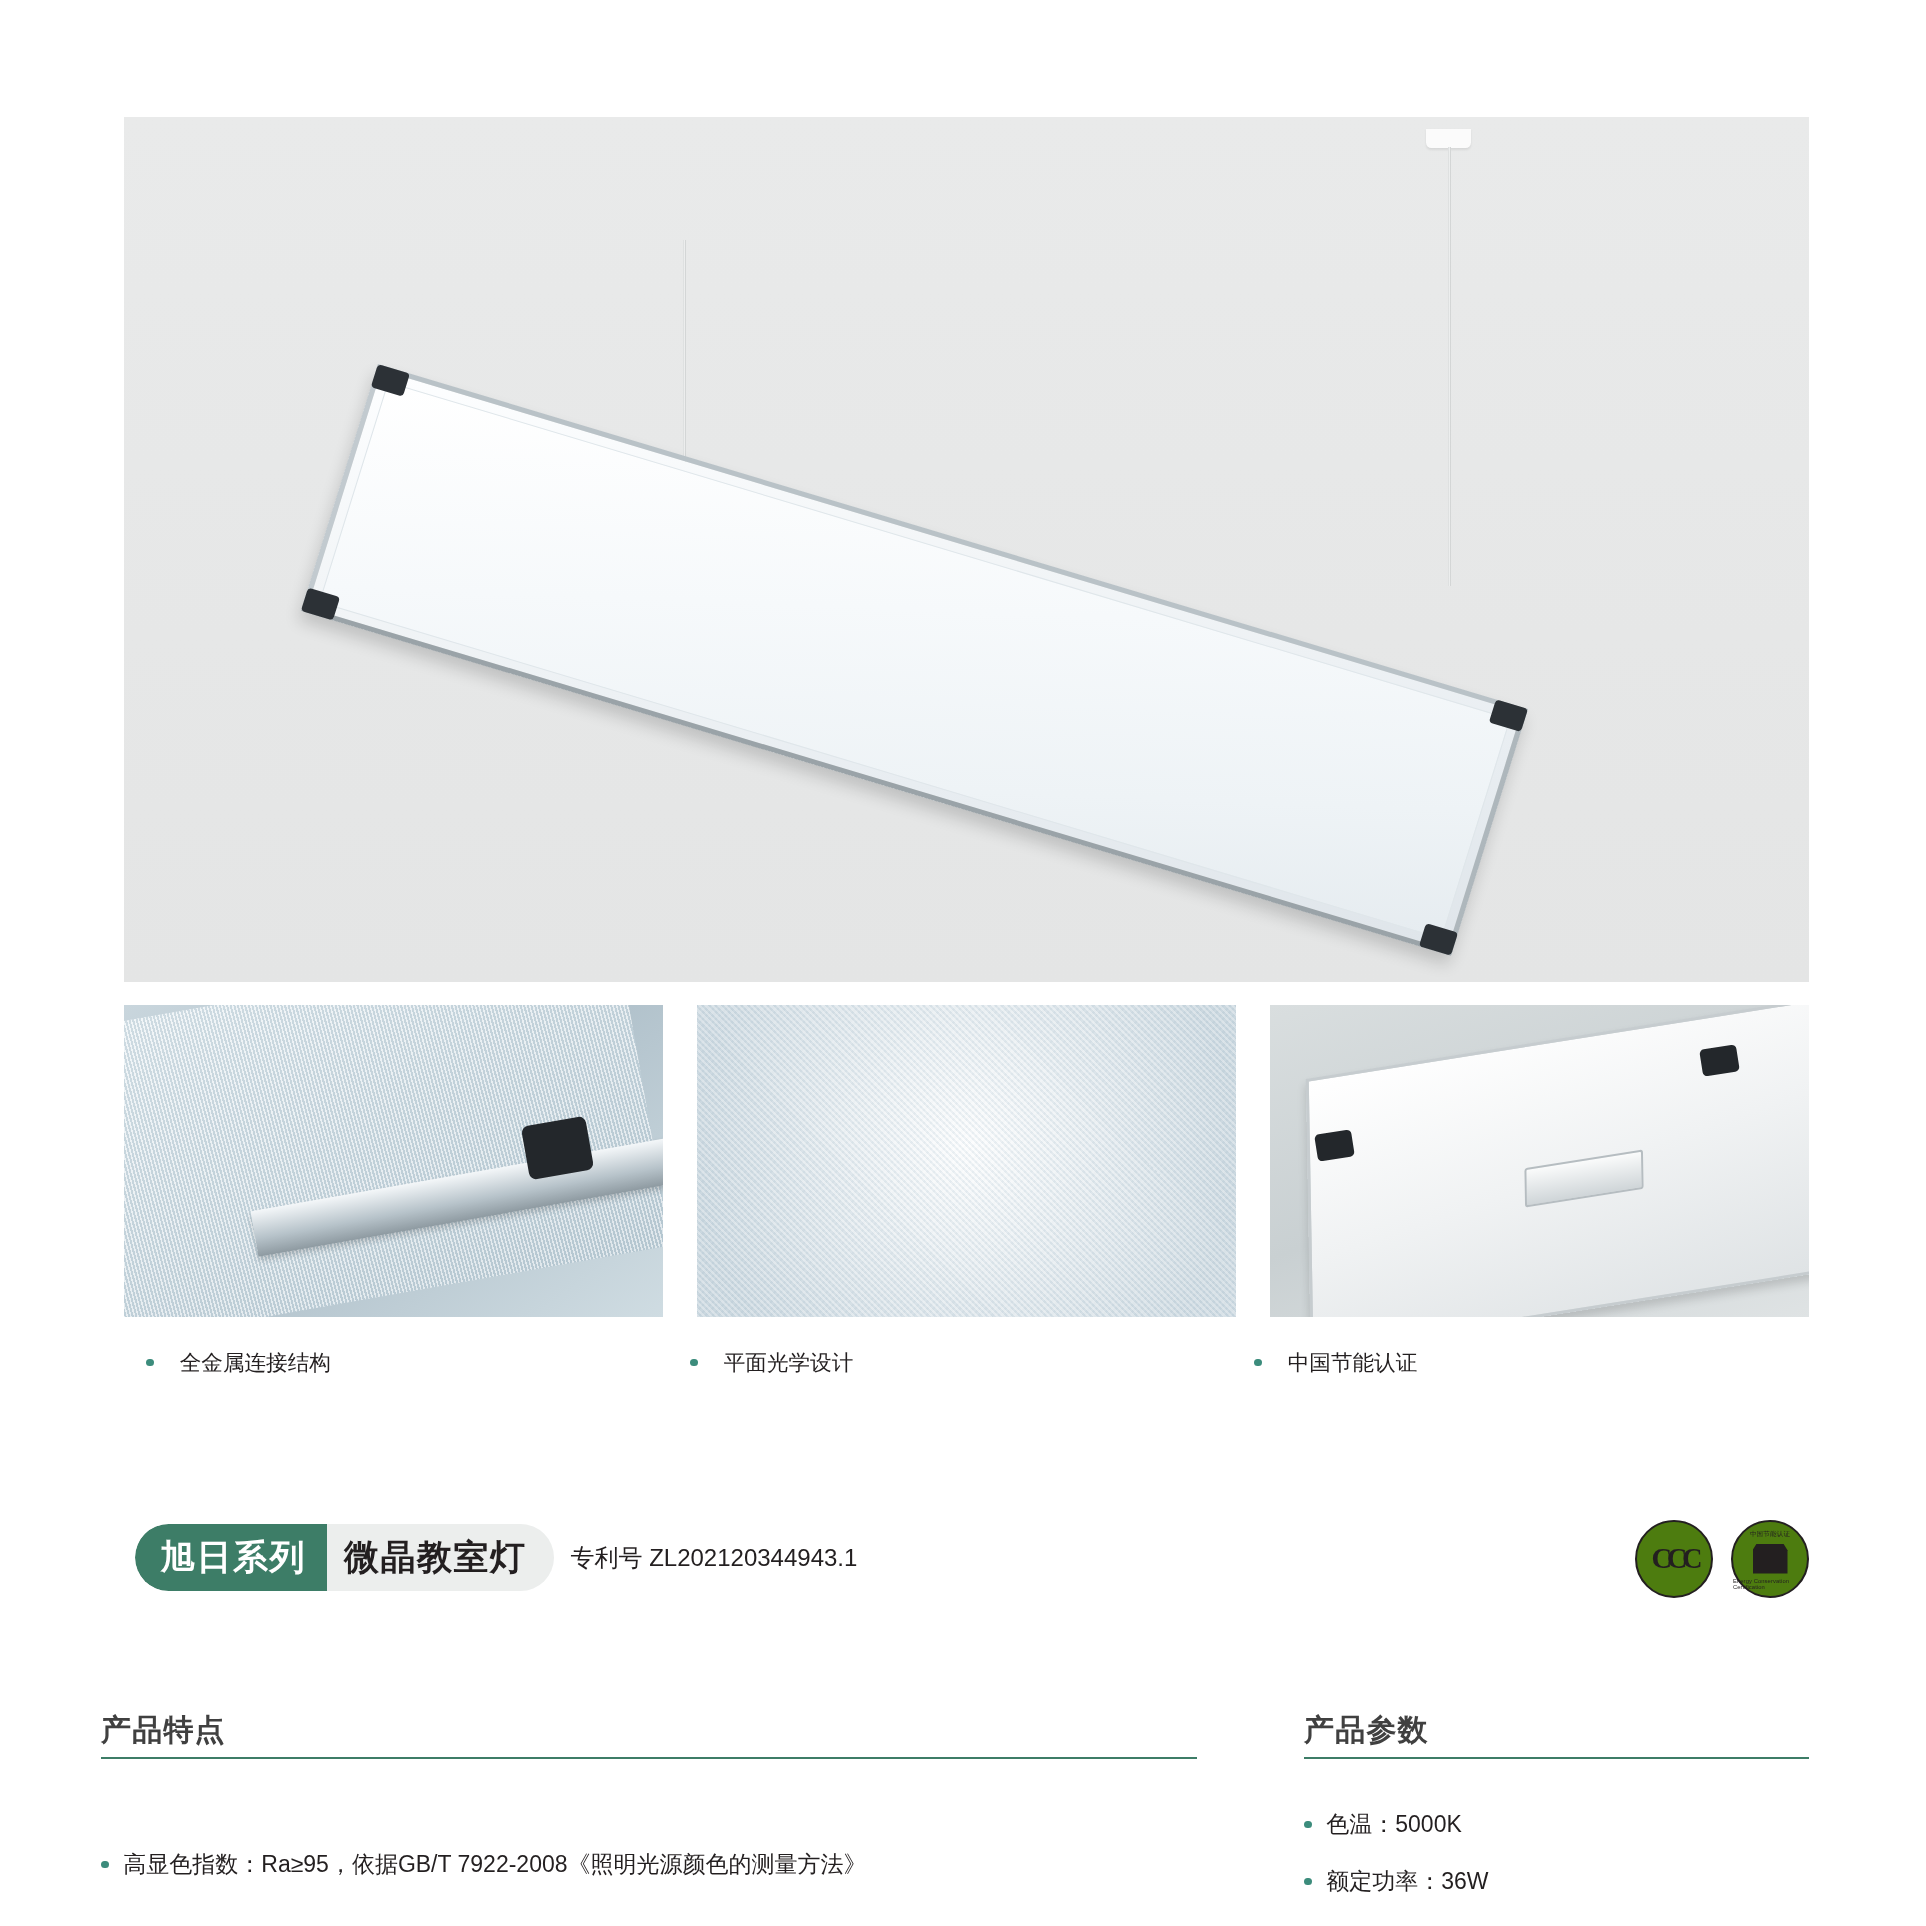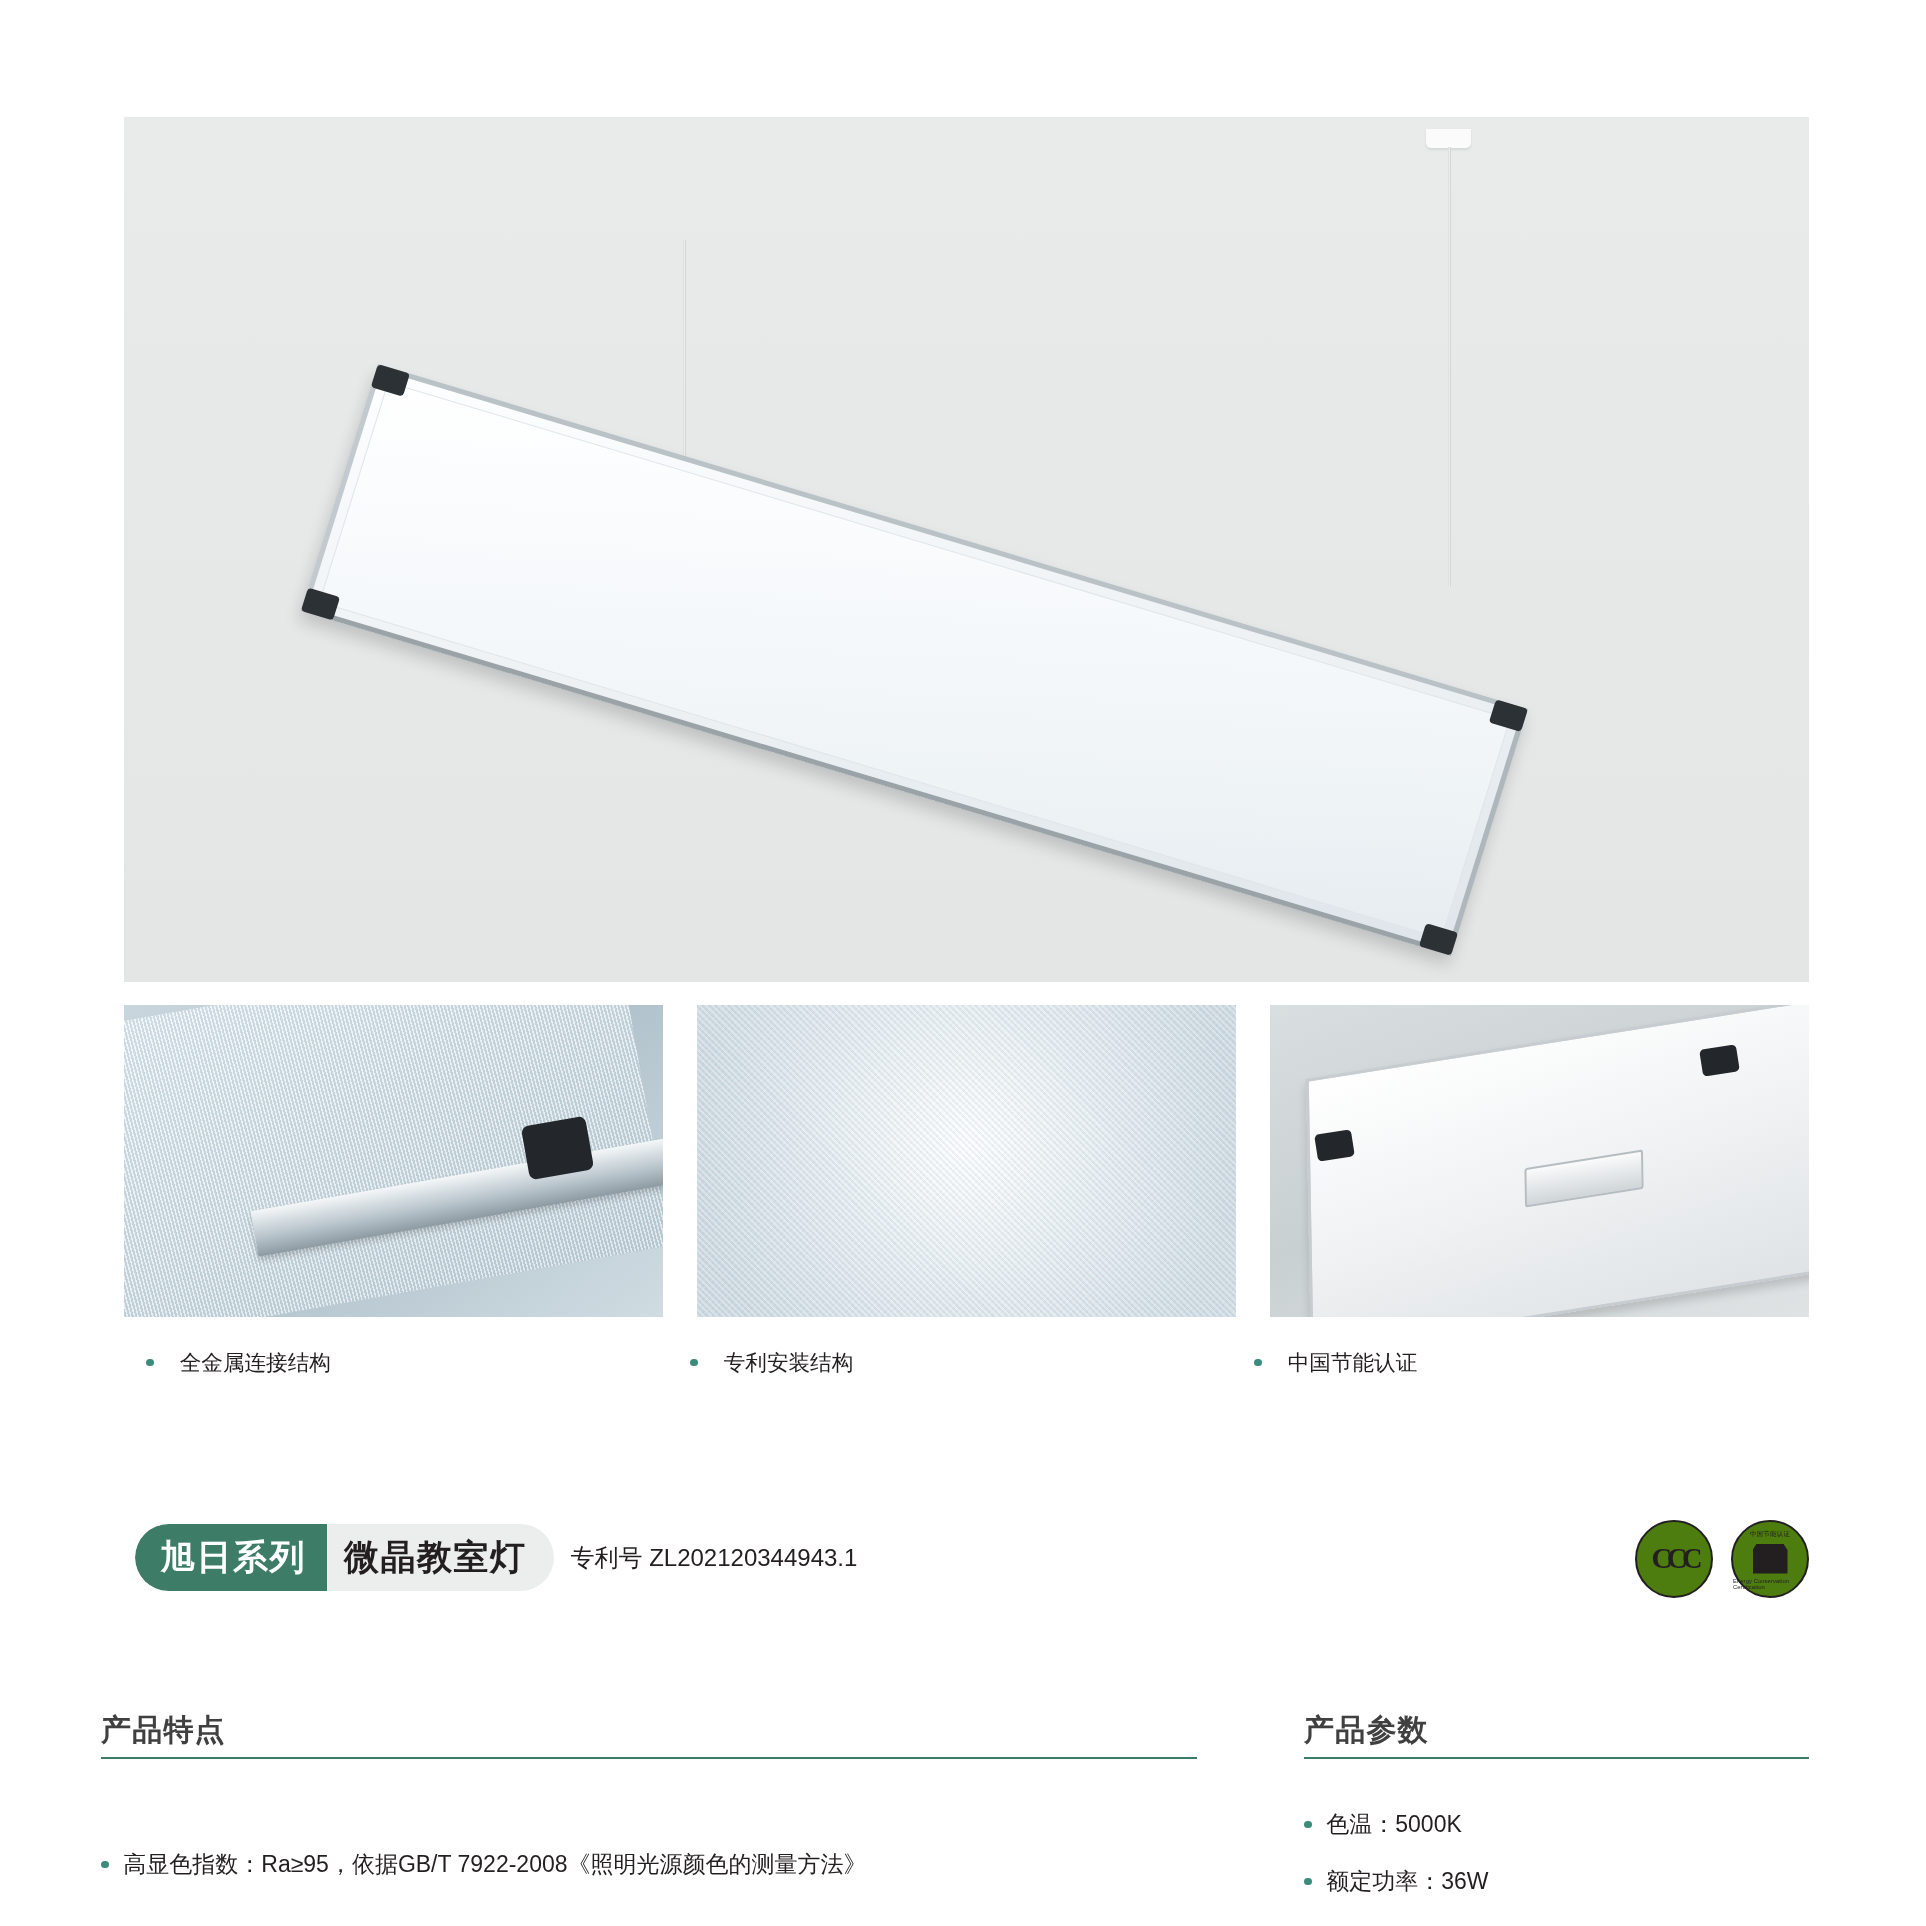--- a/index.html
+++ b/index.html
@@ -376,21 +376,21 @@
     <div class="t3-bracket"></div>
   </div>
 </div>
 
 <div class="caption c1">
   <span class="bullet"></span>
   <span>全金属连接结构</span>
 </div>
 <div class="caption c2">
   <span class="bullet"></span>
-  <span>专利安装结构</span>
+  <span>平面光学设计</span>
 </div>
 <div class="caption c3">
   <span class="bullet"></span>
   <span>中国节能认证</span>
 </div>
 
 <div class="title-band">
   <div class="pill">
     <div class="pill-left">旭日系列</div>
     <div class="pill-right">微晶教室灯</div>

